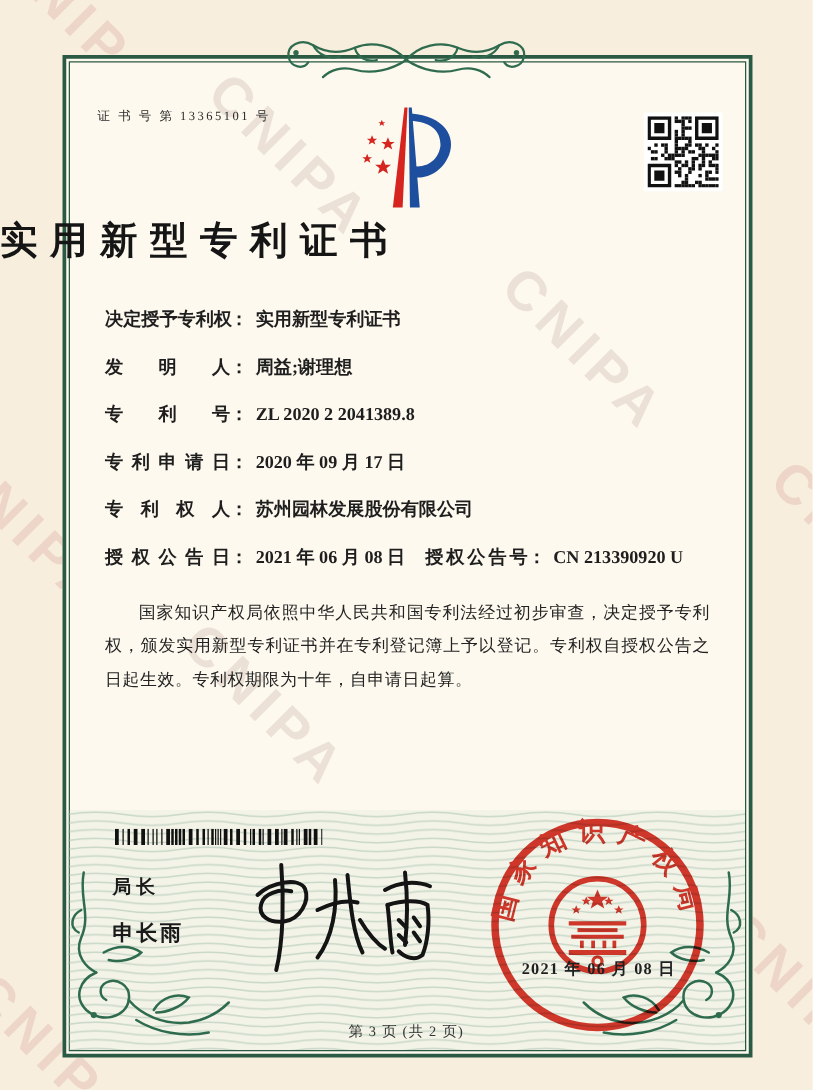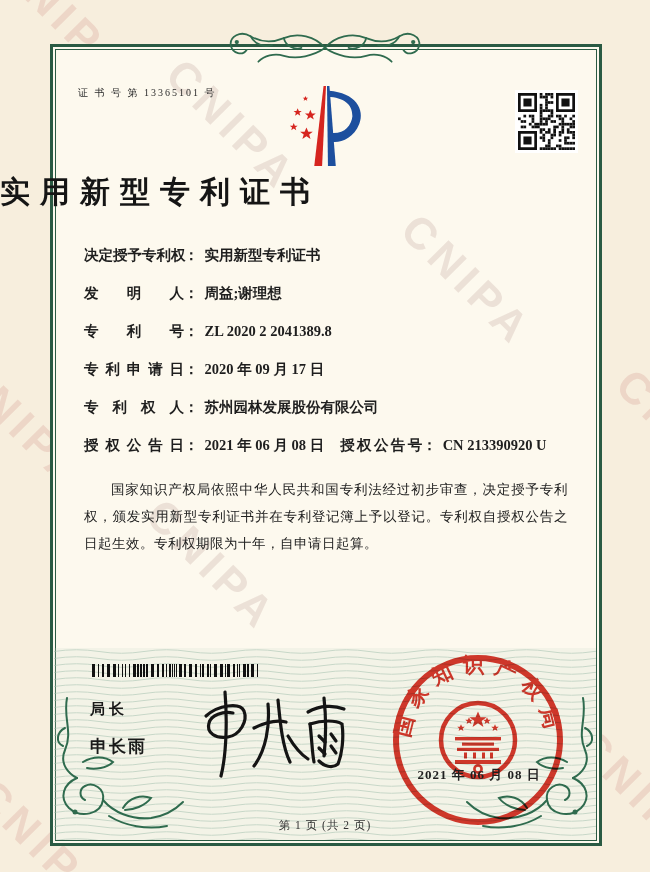--- a/index.html
+++ b/index.html
@@ -377,15 +377,15 @@
         <rect x="4" y="12.5" width="3" height="6"></rect>
         <rect x="12" y="12.5" width="3" height="6"></rect>
         <rect x="-23" y="20" width="46" height="4"></rect>
         <circle cy="29" r="3.6" fill="none" stroke="#d5281c" stroke-width="2.6"></circle>
       </g>
     </g>
   </svg>
 
   <div class="seal-date">2021 年 06 月 08 日</div>
 
-  <div class="footer">第 1 页 (共 2 页)</div>
+  <div class="footer">第 3 页 (共 2 页)</div>
 
 </div>
 
 </body></html>

